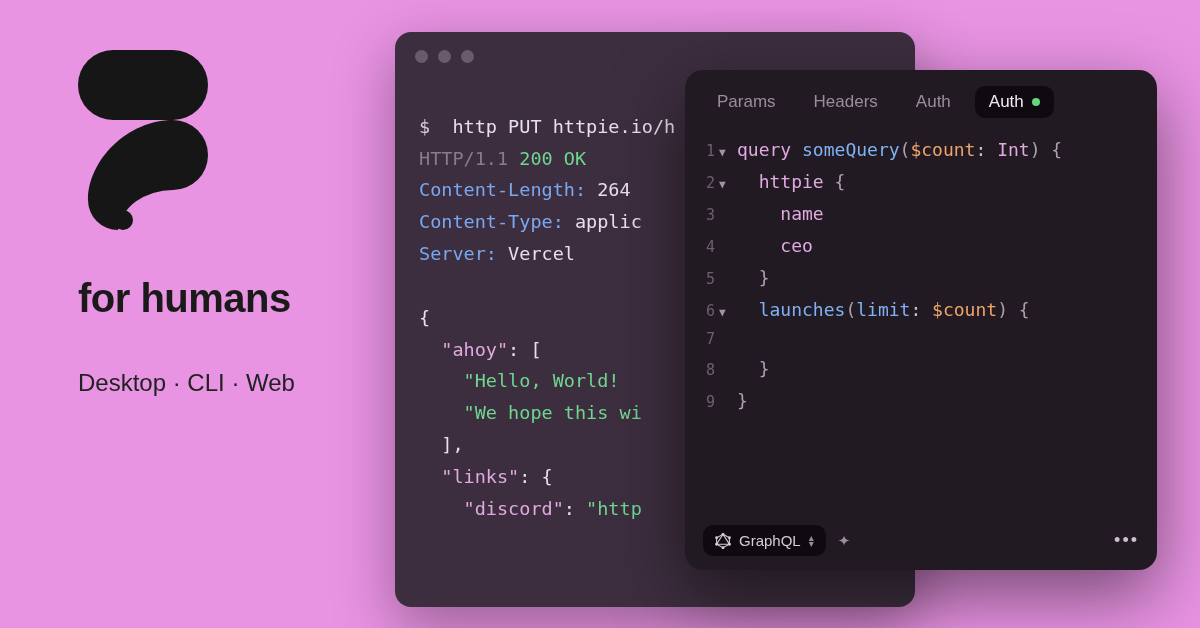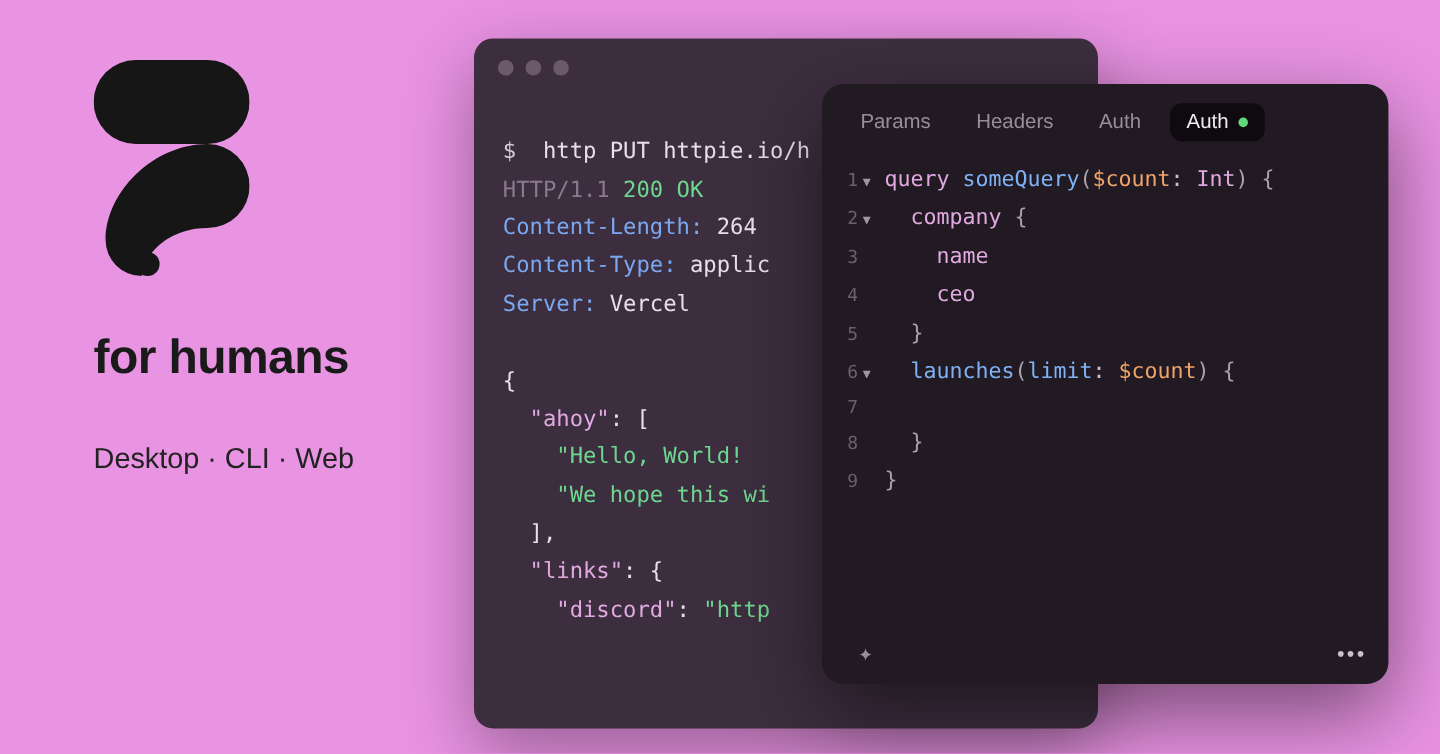--- a/index.html
+++ b/index.html
@@ -223,21 +223,21 @@
 
   <div class="code mono">
     <div class="code-row">
       <span class="gutter">1</span>
       <span class="fold">▼</span>
       <span class="line"><span class="tk-kw">query</span> <span class="tk-fn">someQuery</span><span class="tk-brace">(</span><span class="tk-var">$count</span><span class="tk-plain">: </span><span class="tk-type">Int</span><span class="tk-brace">)</span><span class="tk-brace"> {</span></span>
     </div>
     <div class="code-row">
       <span class="gutter">2</span>
       <span class="fold">▼</span>
-      <span class="line"><span>  </span><span class="tk-field">company</span><span class="tk-brace"> {</span></span>
+      <span class="line"><span>  </span><span class="tk-field">httpie</span><span class="tk-brace"> {</span></span>
     </div>
     <div class="code-row">
       <span class="gutter">3</span>
       <span class="fold"></span>
       <span class="line"><span>    </span><span class="tk-field">name</span></span>
     </div>
     <div class="code-row">
       <span class="gutter">4</span>
       <span class="fold"></span>
       <span class="line"><span>    </span><span class="tk-field">ceo</span></span>
@@ -263,17 +263,38 @@
     </div>
     <div class="code-row">
       <span class="gutter">9</span>
       <span class="fold"></span>
       <span class="line"><span class="tk-brace">}</span></span>
     </div>
   </div>
 
   <div class="editor-footer">
     <div class="footer-left">
+      <div class="lang-pill">
+        <svg class="gql-icon" viewBox="0 0 100 100">
+          <g stroke="#d6cbd8" stroke-width="7" fill="none">
+            <polygon points="50,8 90,30 90,70 50,92 10,70 10,30"></polygon>
+            <polygon points="50,8 90,70 10,70"></polygon>
+          </g>
+          <g fill="#d6cbd8">
+            <circle cx="50" cy="8" r="9"></circle>
+              <circle cx="90" cy="30" r="9"></circle>
+              <circle cx="90" cy="70" r="9"></circle>
+            <circle cx="50" cy="92" r="9"></circle>
+              <circle cx="10" cy="70" r="9"></circle>
+              <circle cx="10" cy="30" r="9"></circle>
+          </g>
+        </svg>
+        <span>GraphQL</span>
+        <span class="caret">
+            <span>▴</span>
+            <span>▾</span>
+          </span>
+      </div>
       <span class="wand">✦</span>
     </div>
     <div class="dots">•••</div>
   </div>
 </div>
 
 </body></html>

